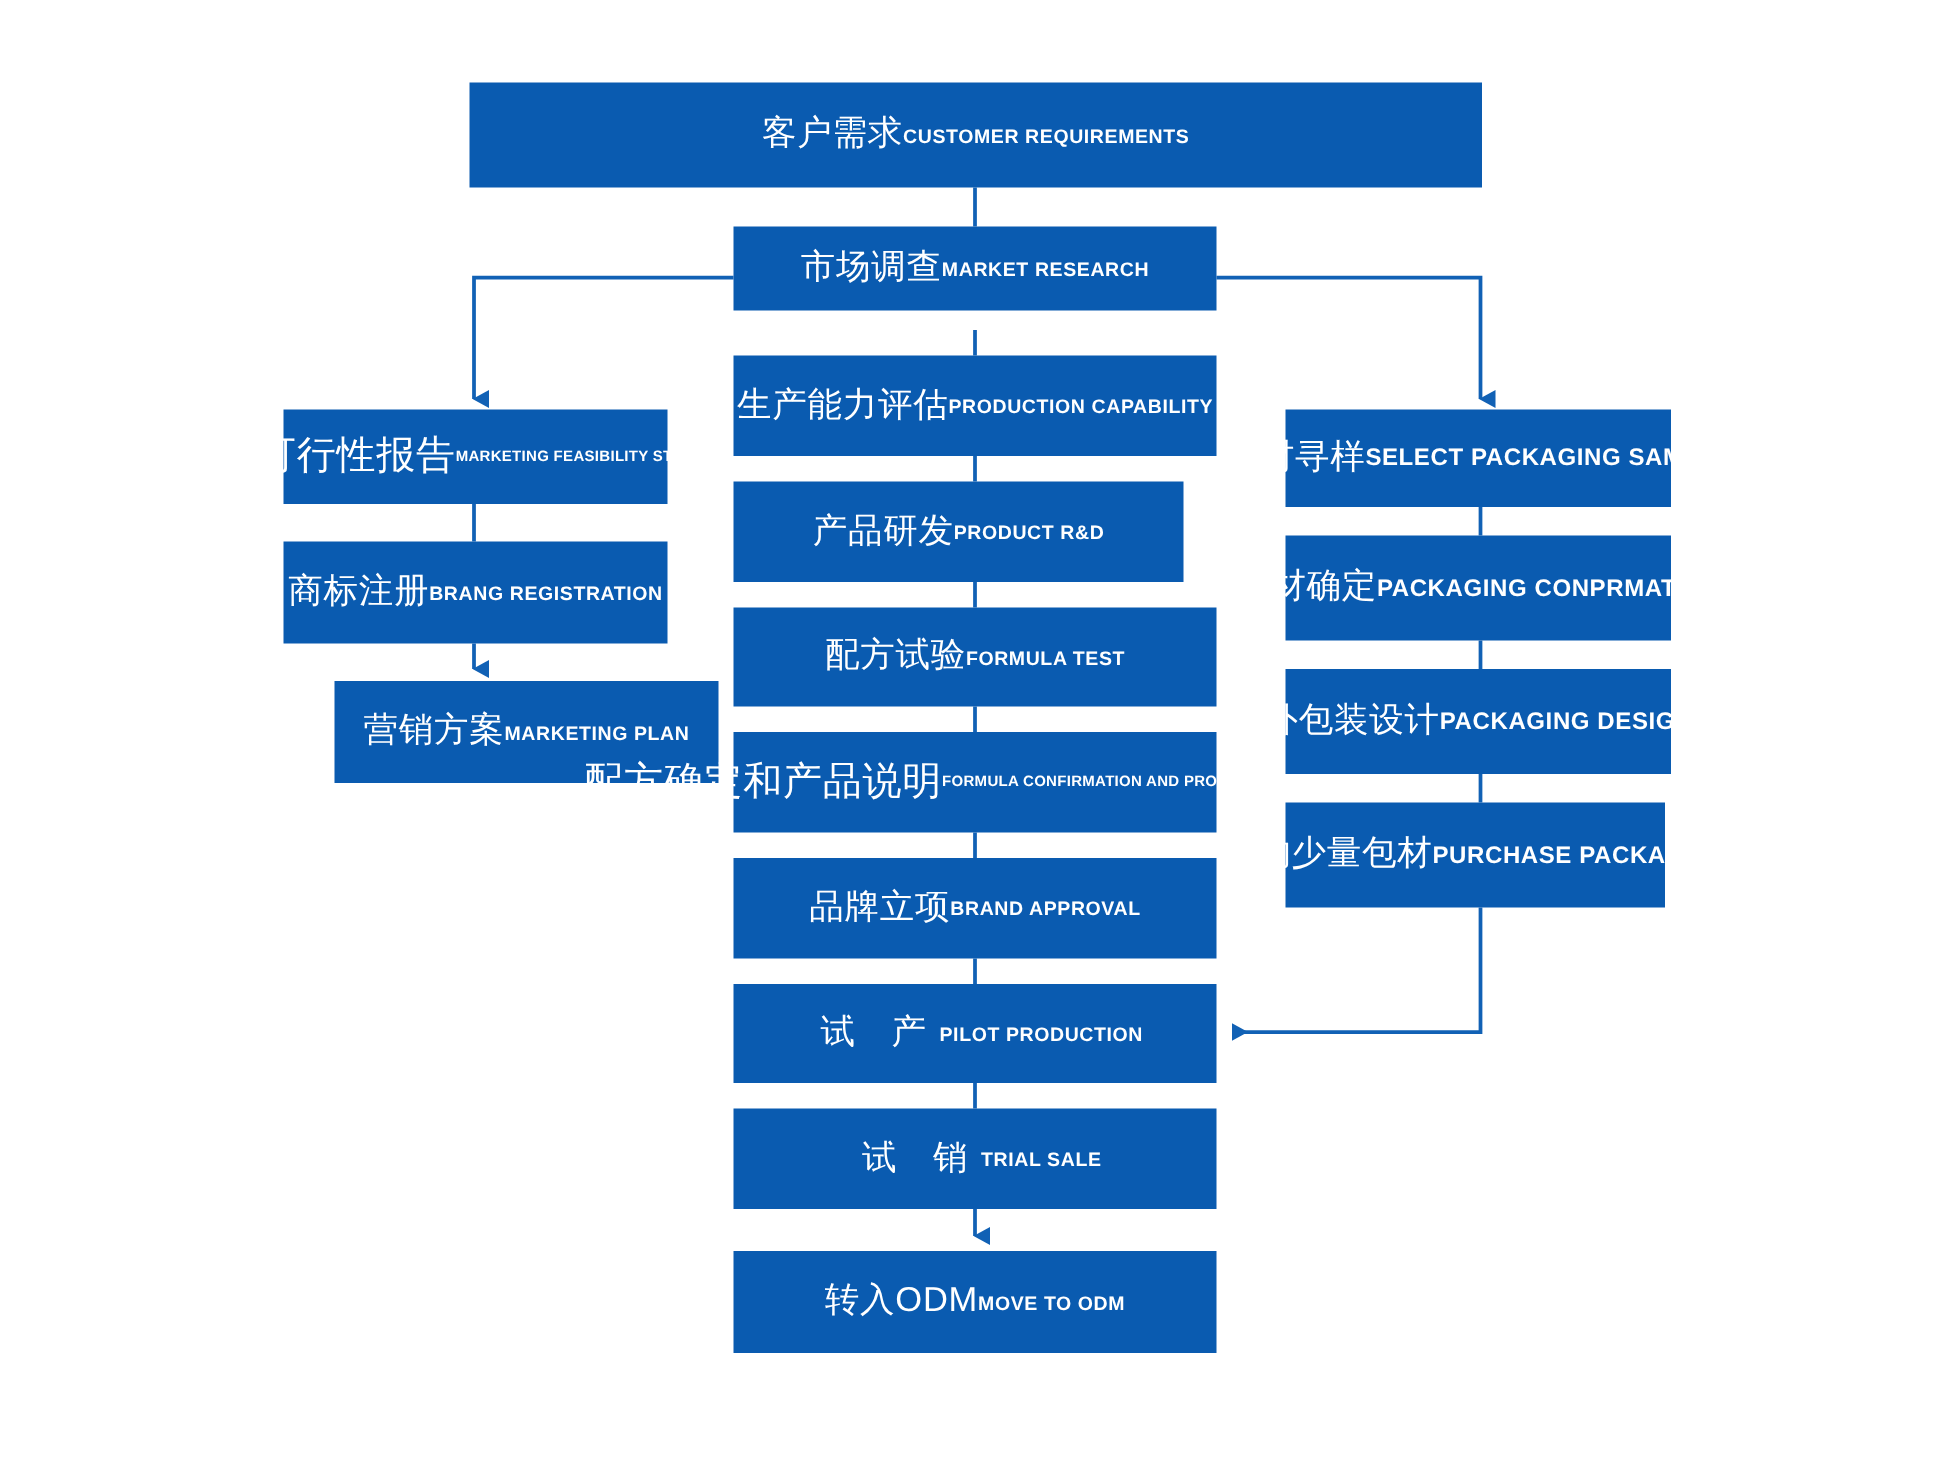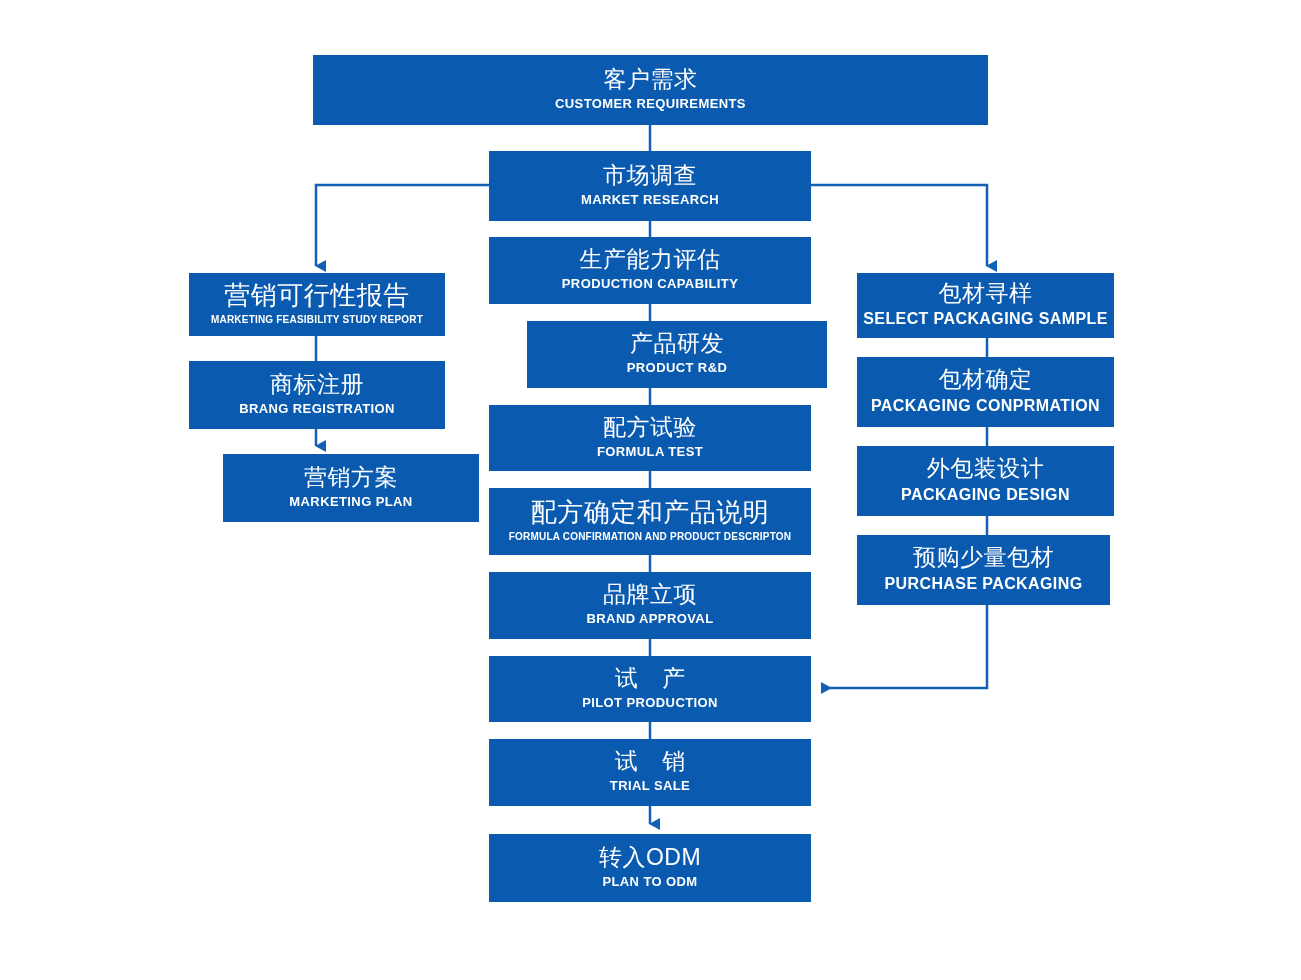--- a/index.html
+++ b/index.html
@@ -24,21 +24,21 @@
     top: 0;
     width: 1301px;
     height: 980px;
     pointer-events: none;
   }
   .node {
     position: absolute;
     background: #0a5bb0;
     color: #ffffff;
     display: flex;
-    flex-direction: column;
+    flex-direction: row;
     align-items: center;
     justify-content: center;
     box-sizing: border-box;
     padding: 2px 6px 4px 6px;
     z-index: 2;
   }
   .node .cn {
     font-size: 23px;
     line-height: 1.12;
     letter-spacing: 0.5px;
@@ -98,21 +98,21 @@
     <path d="M987,516 L987,535" stroke="#1161b5" stroke-width="2.5" fill="none"></path>
 
     <path d="M987,605 L987,688 L822,688" stroke="#1161b5" stroke-width="2.5" fill="none" marker-end="url(#arrowLeft)"></path>
   </svg>
 
   <div class="node" style="left:313px; top:55px; width:675px; height:70px;">
     <div class="cn">客户需求</div>
     <div class="en">CUSTOMER REQUIREMENTS</div>
   </div>
 
-  <div class="node" style="left:489px; top:151px; width:322px; height:70px;">
+  <div class="node" style="left:489px; top:151px; width:322px; height:56px;">
     <div class="cn">市场调查</div>
     <div class="en">MARKET RESEARCH</div>
   </div>
 
   <div class="node wide-cn" style="left:189px; top:273px; width:256px; height:63px;">
     <div class="cn">营销可行性报告</div>
     <div class="en">MARKETING FEASIBILITY STUDY REPORT</div>
   </div>
 
   <div class="node" style="left:189px; top:361px; width:256px; height:68px;">
@@ -123,21 +123,21 @@
   <div class="node" style="left:189px; top:454px; width:256px; height:68px;margin-left:34px;">
     <div class="cn">营销方案</div>
     <div class="en">MARKETING PLAN</div>
   </div>
 
   <div class="node" style="left:489px; top:237px; width:322px; height:67px;">
     <div class="cn">生产能力评估</div>
     <div class="en">PRODUCTION CAPABILITY</div>
   </div>
 
-  <div class="node" style="left:489px; top:321px; width:300px; height:67px;margin-left:38px;">
+  <div class="node" style="left:489px; top:321px; width:300px; height:67px;">
     <div class="cn">产品研发</div>
     <div class="en">PRODUCT R&amp;D</div>
   </div>
 
   <div class="node" style="left:489px; top:405px; width:322px; height:66px;">
     <div class="cn">配方试验</div>
     <div class="en">FORMULA TEST</div>
   </div>
 
   <div class="node wide-cn" style="left:489px; top:488px; width:322px; height:67px;">
@@ -155,21 +155,21 @@
     <div class="en">PILOT PRODUCTION</div>
   </div>
 
   <div class="node spaced" style="left:489px; top:739px; width:322px; height:67px;">
     <div class="cn">试 销</div>
     <div class="en">TRIAL SALE</div>
   </div>
 
   <div class="node" style="left:489px; top:834px; width:322px; height:68px;">
     <div class="cn">转入ODM</div>
-    <div class="en">PLAN TO ODM</div>
+    <div class="en">MOVE TO ODM</div>
   </div>
 
   <div class="node sm-en" style="left:857px; top:273px; width:257px; height:65px;">
     <div class="cn">包材寻样</div>
     <div class="en">SELECT PACKAGING SAMPLE</div>
   </div>
 
   <div class="node sm-en" style="left:857px; top:357px; width:257px; height:70px;">
     <div class="cn">包材确定</div>
     <div class="en">PACKAGING CONPRMATION</div>

